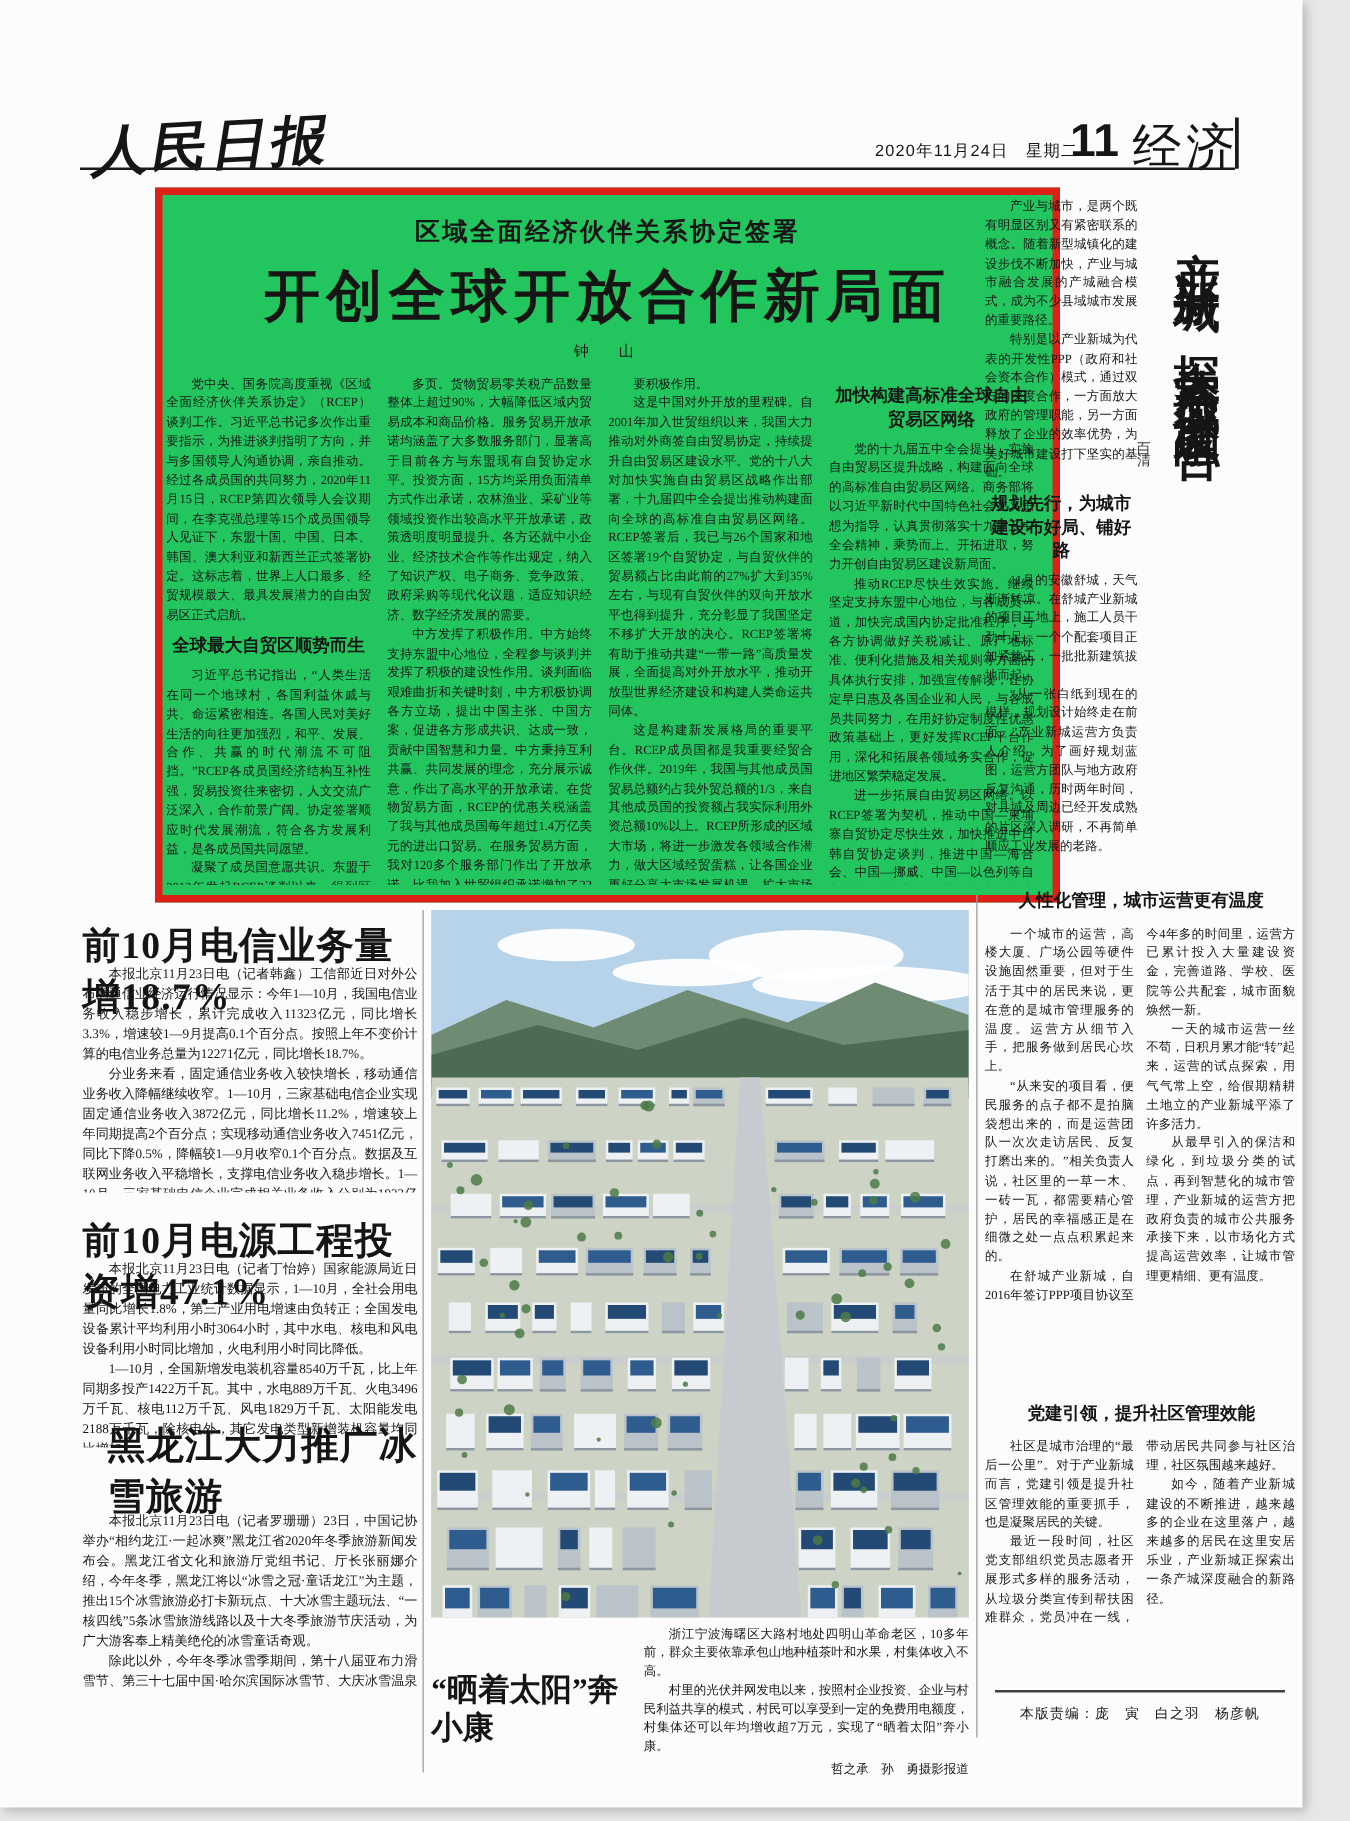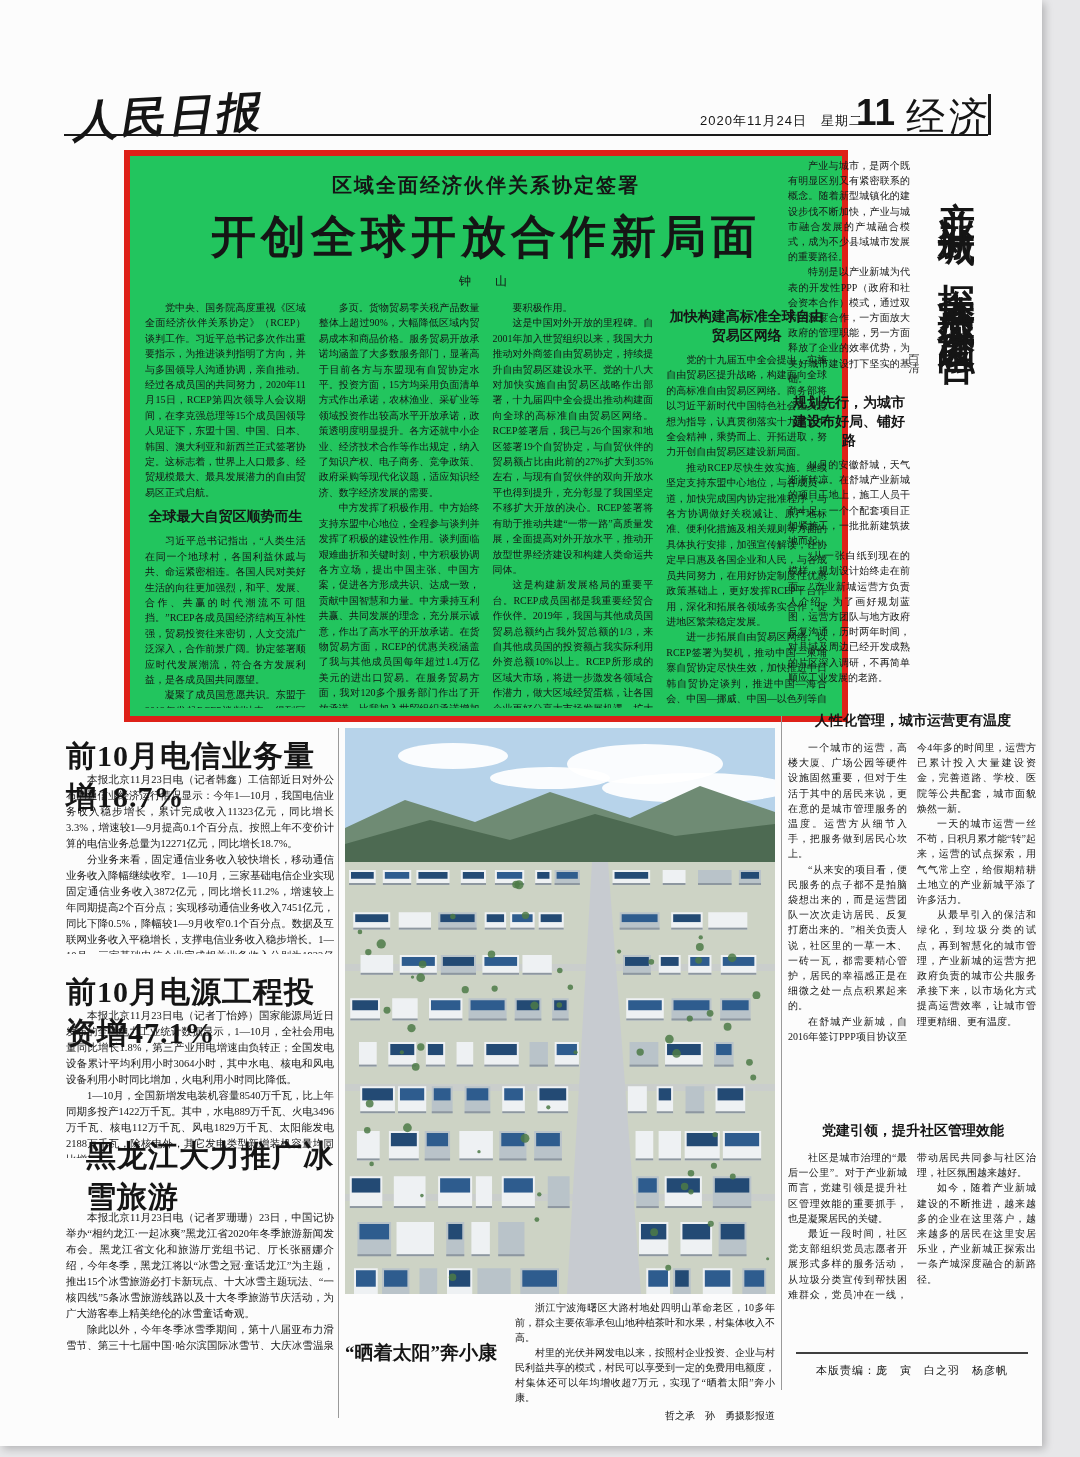--- a/index.html
+++ b/index.html
@@ -20,21 +20,21 @@
   #section-name{left:906px;top:90px;font-size:39px;font-weight:400;letter-spacing:4px;
     font-family:"Liberation Sans","DejaVu Sans",sans-serif;}
   #masthead-bracket{left:978px;top:94px;width:10px;height:41px;border-right:3px solid #1a1a1a;}
 
   
   #lead-box{left:76px;top:150px;width:712px;height:560px;border:6px solid #de2118;background:#22c55e;margin-left:48px;}
   #lead-kicker{width:100%;text-align:center;margin-top:16px;font-size:20px;font-weight:bold;letter-spacing:2px;}
   #lead-headline{width:100%;text-align:center;margin-top:8px;font-size:45px;font-weight:900;letter-spacing:5px;
     font-family:"Liberation Sans","DejaVu Sans",sans-serif;}
   #lead-byline{width:100%;text-align:center;margin-top:6px;font-size:12px;letter-spacing:6px;}
-  #lead-cols{display:flex;gap:13px;padding:10px 15px 0 15px;}
+  #lead-cols{display:flex;gap:13px;padding:10px 15px 0 3px;}
   .lead-col{flex:1;height:408px;overflow:hidden;font-size:10px;line-height:15.4px;text-align:justify;}
 
   .blk{margin:0;}
   .blk-p{text-indent:2em;}
   .blk-h{font-weight:bold;font-size:14px;line-height:19px;text-align:center;text-indent:0;margin:7px 0;
     font-family:"Liberation Sans","DejaVu Sans",sans-serif;}
 
   
   #sb-intro{left:788px;top:158px;width:122px;height:552px;overflow:hidden;
     font-size:10px;line-height:15.2px;text-align:justify;}
@@ -55,21 +55,21 @@
 
   
   .la-head{left:66px;width:268px;font-weight:900;font-size:30px;letter-spacing:1px;}
   .la-body{left:66px;width:268px;overflow:hidden;font-size:10.5px;line-height:16px;text-align:justify;}
   #la1-h{top:736px;} #la1-b{top:772px;height:182px;}
   #la2-h{top:972px;} #la2-b{top:1008px;height:150px;}
   #la3-h{top:1136px;margin-left:20px;}#la3-b{top:1210px;height:140px;}
 
   
   #photo-wrap{left:345px;top:728px;width:430px;height:566px;background:#cdd3c5;overflow:hidden;}
-  #caption-title{left:345px;top:1338px;width:165px;font-size:19px;font-weight:900;line-height:30px;}
+  #caption-title{left:345px;top:1338px;width:165px;font-size:25px;font-weight:900;line-height:30px;}
   #caption-text{left:515px;top:1300px;width:260px;font-size:10px;line-height:15px;text-align:justify;}
   #caption-credit{text-align:right;margin-top:3px;text-indent:0;}
 
   
   .vrule{width:0;border-left:1px solid #9a9a9a;}
   #vrule-left{left:338px;top:728px;height:690px;}
   #vrule-right{left:781px;top:716px;height:674px;}
 </style>
 </head>
 <body>

